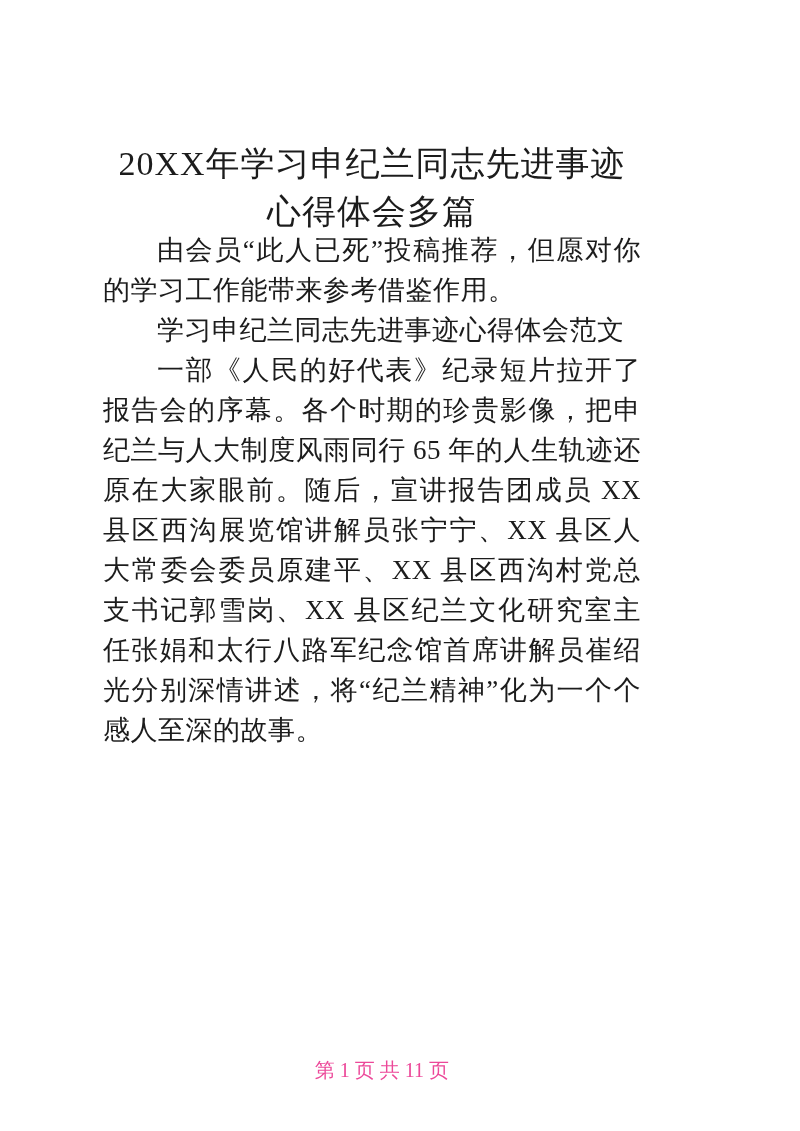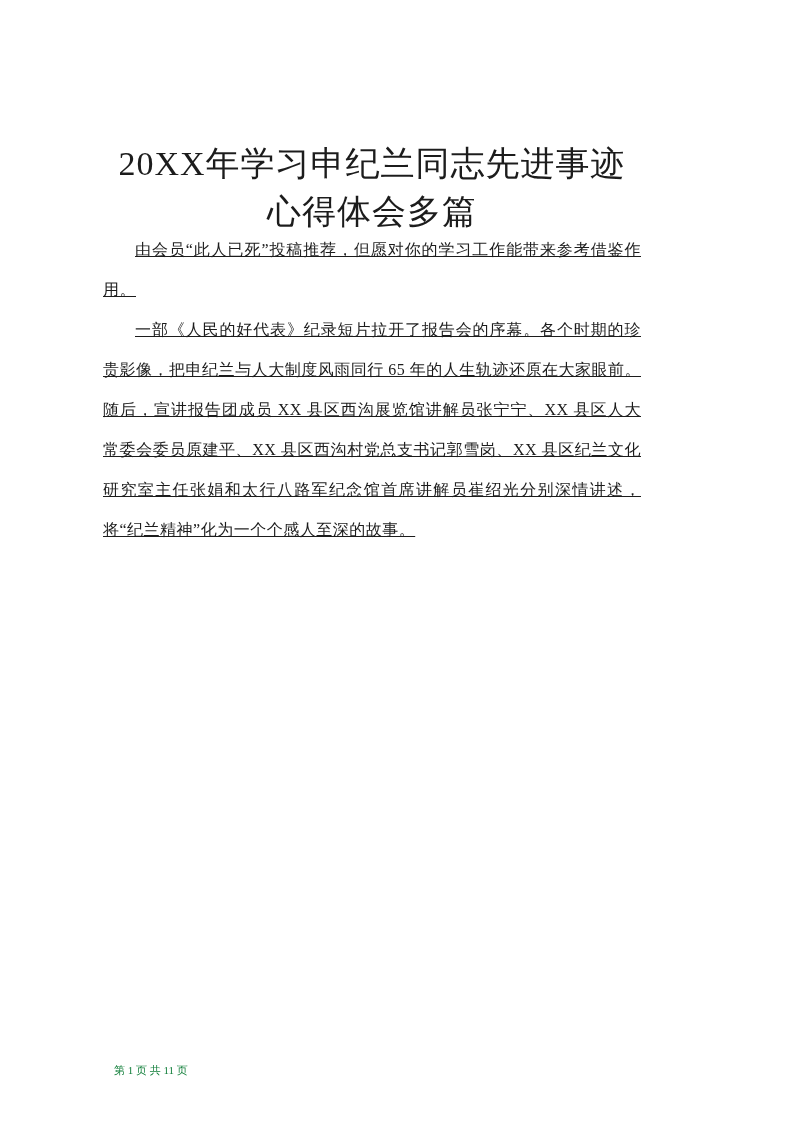--- a/index.html
+++ b/index.html
@@ -25,48 +25,49 @@
   .doc-title {
     margin: 0 0 -6px 0;
     font-size: 34px;
     font-weight: normal;
     line-height: 48px;
     text-align: center;
     letter-spacing: 1px;
   }
   .para {
     margin: 0;
-    font-size: 16px;
+    font-size: 27px;
     line-height: 40px;
     text-align: justify;
     text-indent: 2em;
     letter-spacing: 0.5px;
-    text-decoration: underline;
   }
   .footer {
     position: absolute;
     left: 103px;
     right: 83px;
     top: 1040px;
-    font-size: 11px;
+    text-align: center;
+    font-size: 20px;
     line-height: 20px;
-    color: #15803d;
+    color: #ec4899;
     white-space: pre;
   }
 </style>
 </head>
 <body>
 
 <div class="page">
 
   <h1 class="doc-title">20XX年学习申纪兰同志先进事迹心得体会多篇</h1>
 
   <p class="para">由会员“此人已死”投稿推荐，但愿对你的学习工作能带来参考借鉴作用。</p>
 
 
+  <p class="para">学习申纪兰同志先进事迹心得体会范文</p>
 
 
   <p class="para">一部《人民的好代表》纪录短片拉开了报告会的序幕。各个时期的珍贵影像，把申纪兰与人大制度风雨同行 65 年的人生轨迹还原在大家眼前。随后，宣讲报告团成员 XX 县区西沟展览馆讲解员张宁宁、XX 县区人大常委会委员原建平、XX 县区西沟村党总支书记郭雪岗、XX 县区纪兰文化研究室主任张娟和太行八路军纪念馆首席讲解员崔绍光分别深情讲述，将“纪兰精神”化为一个个感人至深的故事。</p>
 
   <div class="footer">
     <span>第 1 页 共 11 页</span>
   </div>
 
 </div>
 

